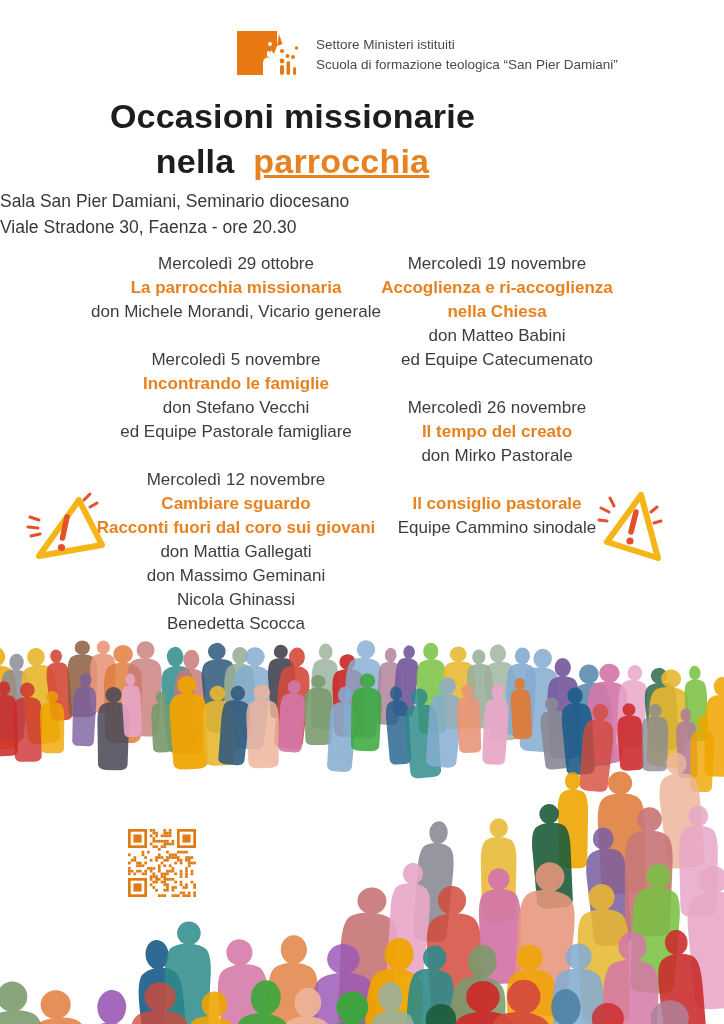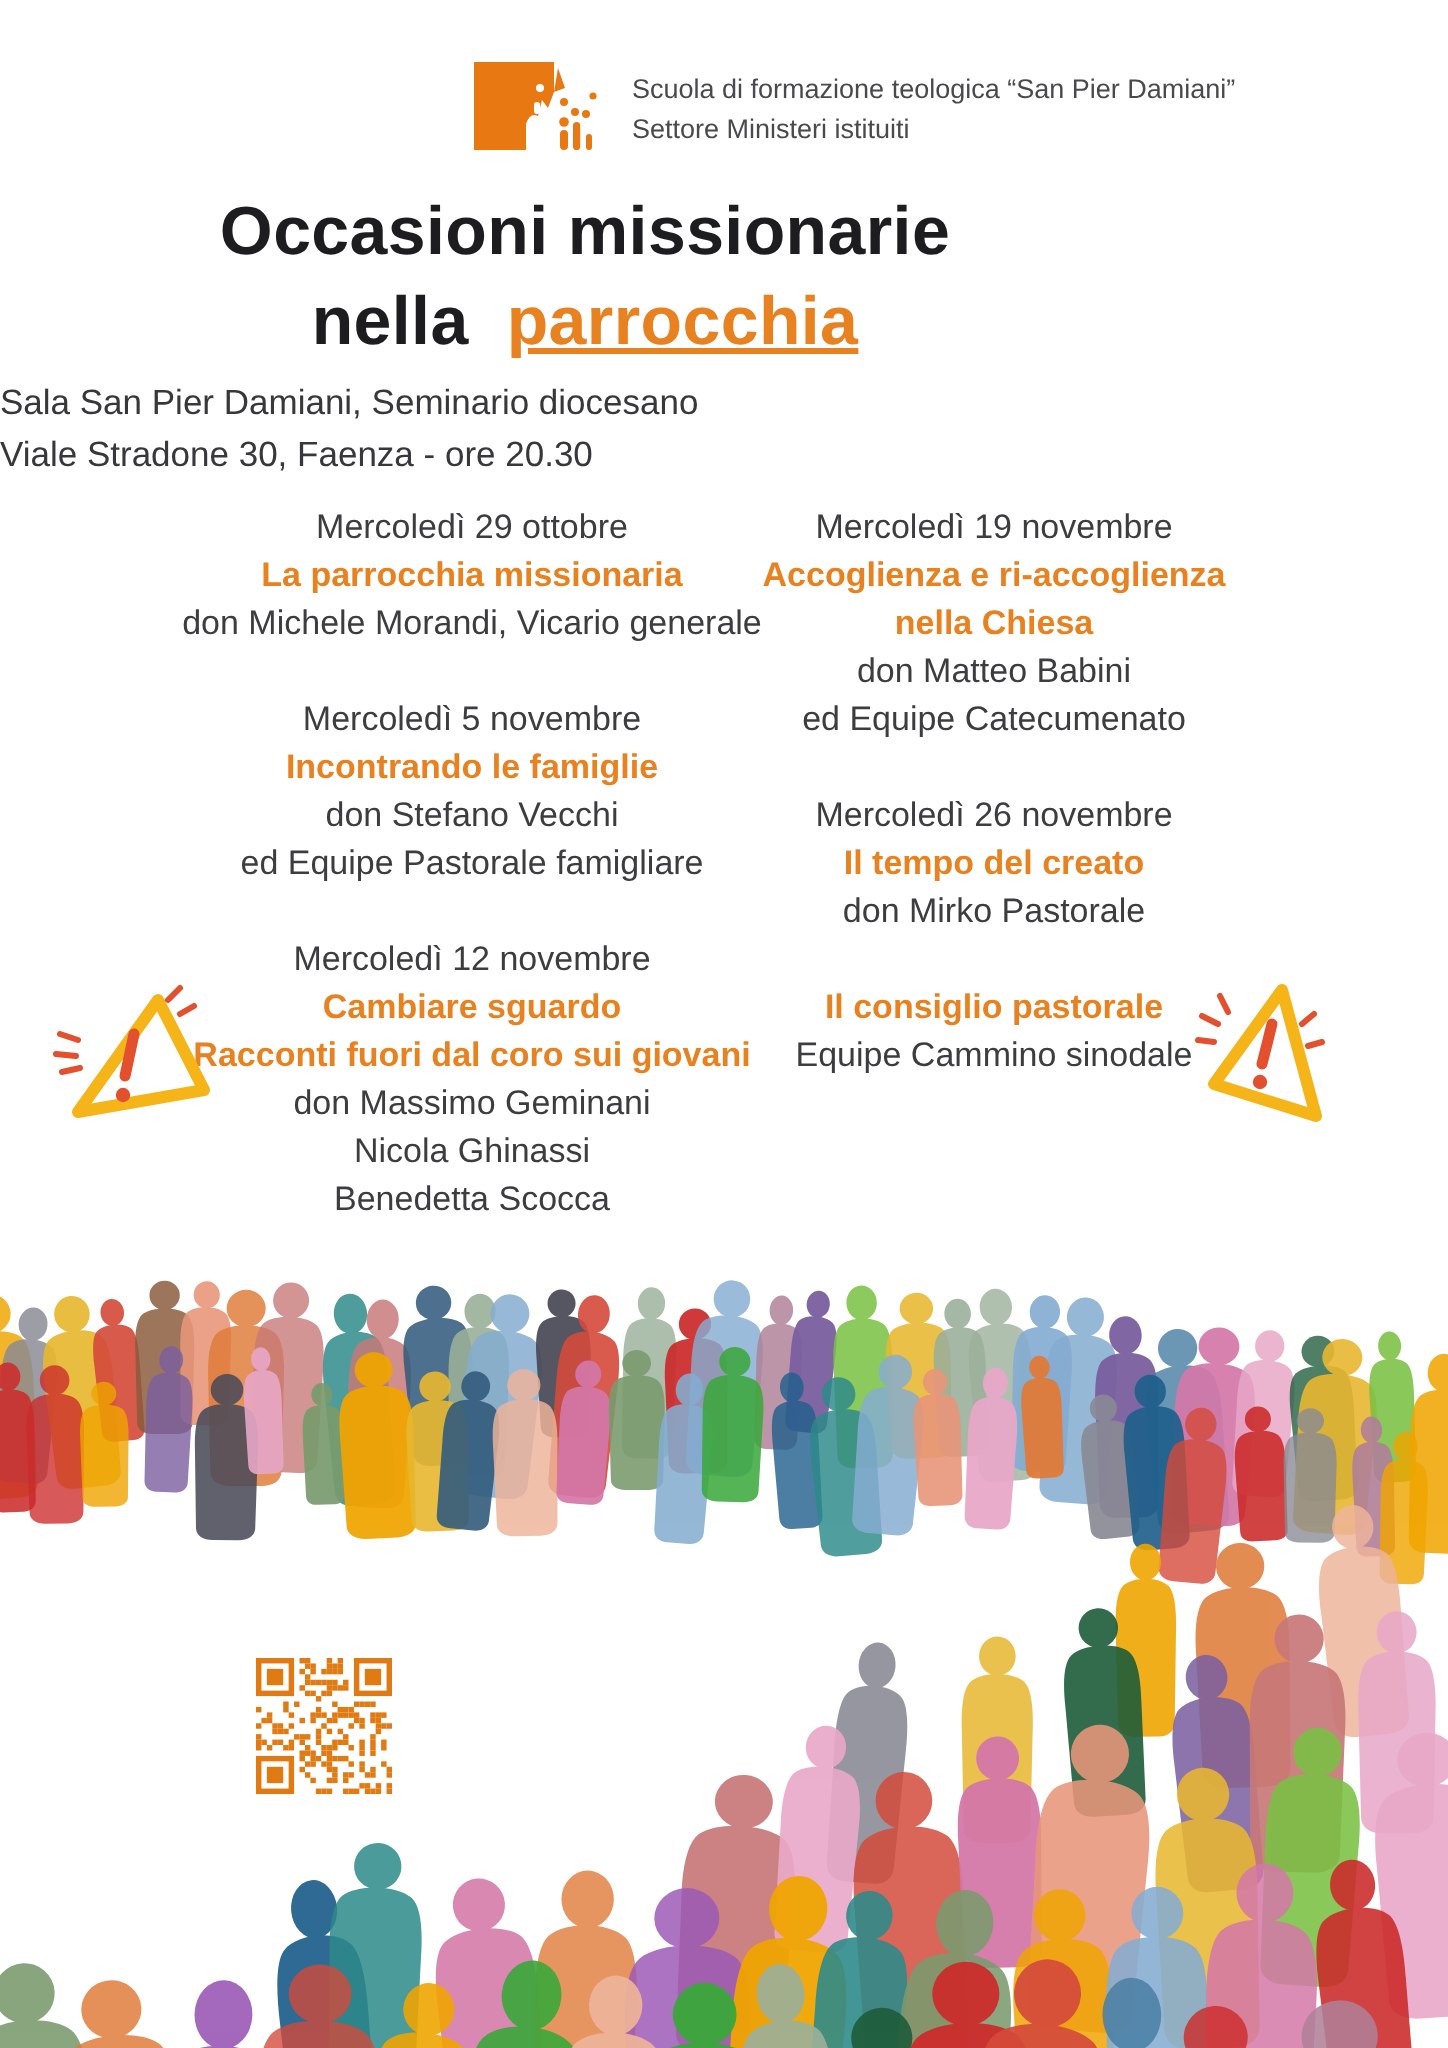--- a/index.html
+++ b/index.html
@@ -65,22 +65,22 @@
         <circle cx="59.5" cy="17" r="1.8"></circle>
       </g>
       <g fill="#ffffff">
         <path d="M26,44 L26,31 Q28,25 32,27 L34,19 L37,23 L40,15 L40,44 Z"></path>
         <circle cx="33" cy="13" r="2"></circle>
         <circle cx="29" cy="36" r="2.4"></circle>
         <rect x="30" y="20" width="3" height="6" rx="1.5"></rect>
       </g>
     </svg>
     <div class="brand-text">
+      <div>Settore Ministeri istituiti</div>
       <div>Scuola di formazione teologica “San Pier Damiani”</div>
-      <div>Settore Ministeri istituiti</div>
     </div>
   </div>
 
   <h1 class="title">
     <div>Occasioni missionarie</div>
     <div><span class="pre">nella</span><span class="hl">parrocchia</span></div>
   </h1>
 
   <div class="subtitle">
     <div>Sala San Pier Damiani, Seminario diocesano</div>
@@ -96,20 +96,21 @@
       <div class="event">
         <p>Mercoledì 5 novembre</p>
         <p class="etitle">Incontrando le famiglie</p>
         <p>don Stefano Vecchi</p>
         <p>ed Equipe Pastorale famigliare</p>
       </div>
       <div class="event">
         <p>Mercoledì 12 novembre</p>
         <p class="etitle">Cambiare sguardo</p>
         <p class="etitle">Racconti fuori dal coro sui giovani</p>
+        <p>don Mattia Gallegati</p>
         <p>don Massimo Geminani</p>
         <p>Nicola Ghinassi</p>
         <p>Benedetta Scocca</p>
       </div>
     </div>
   <div class="col col-right" id="col-right">
       <div class="event">
         <p>Mercoledì 19 novembre</p>
         <p class="etitle">Accoglienza e ri-accoglienza</p>
         <p class="etitle">nella Chiesa</p>

